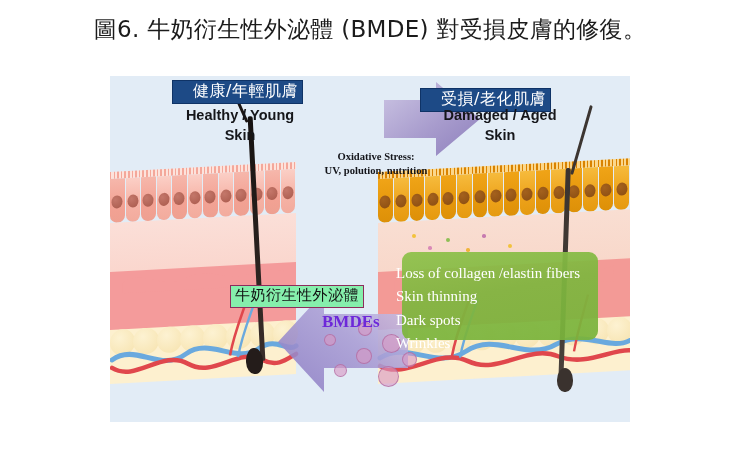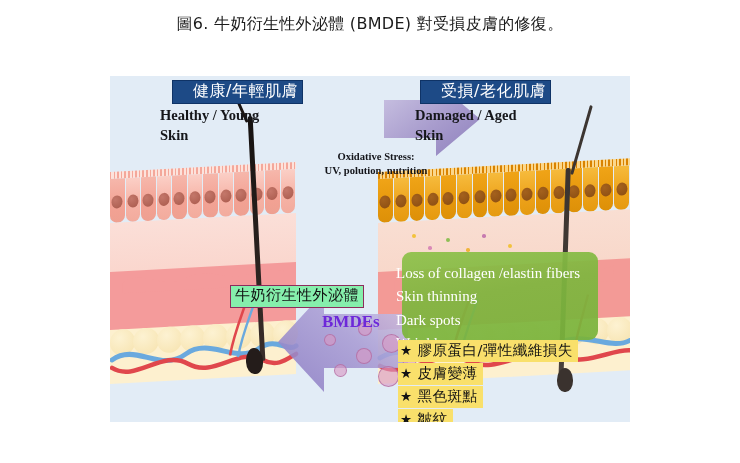--- a/index.html
+++ b/index.html
@@ -11,21 +11,21 @@
     overflow:hidden;
     position:relative;
   }
   #root{position:absolute;inset:0;}
 
   
   .caption{
     position:absolute;left:0;top:14px;width:740px;
     text-align:center;
     font-family:"DejaVu Sans","Liberation Sans",sans-serif;
-    font-size:16px;font-weight:400;color:#1b1b1b;
+    font-size:23px;font-weight:400;color:#1b1b1b;
     letter-spacing:.3px;white-space:nowrap;
   }
 
   
   .panel{
     position:absolute;left:110px;top:76px;width:520px;height:346px;
     background:#e2ecf6;
     overflow:hidden;
   }
   .panel-inner{position:absolute;inset:0;}
@@ -132,27 +132,27 @@
     position:absolute;
     background:#1d4a86;color:#ffffff;
     border:1.5px solid #0f3366;
     font-family:"DejaVu Sans","Liberation Sans",sans-serif;
     font-size:16px;line-height:1.15;
     padding:1px 4px 3px 20px;
     white-space:nowrap;
     letter-spacing:.5px;
   }
   .zh-left{left:62px;top:4px;}
-  .zh-right{left:310px;top:4px;}
+  .zh-right{left:310px;top:12px;}
 
   .en-label{
     position:absolute;
-    font-family:Liberation Serif, serif;
+    font-family:Liberation Sans, sans-serif;
     font-weight:700;font-size:14.5px;color:#15161a;
-    text-align:left;line-height:1.35;white-space:nowrap;
+    text-align:center;line-height:1.35;white-space:nowrap;
   }
   .en-left{left:50px;top:30px;width:160px;}
   .en-right{left:305px;top:30px;width:170px;}
 
   
   .stress{
     position:absolute;left:196px;top:46px;width:140px;
     font-family:"Liberation Serif","DejaVu Serif",serif;
     font-weight:700;font-size:10.6px;color:#14151a;
     text-align:center;line-height:1.35;white-space:nowrap;margin-top:28px;
@@ -421,26 +421,20 @@
       <div class="vesicle" style="left:214px;top:258px;width:10px;height:10px;"></div>
 
       <div class="greenbox"></div>
       <div class="greenbox-text">
         <div>Loss of collagen /elastin fibers</div>
         <div>Skin thinning</div>
         <div>Dark spots</div>
         <div>Wrinkles</div>
       </div>
 
-      <div class="bullets">
-        <span class="bullet"><span class="star">★</span><span>膠原蛋白/彈性纖維損失</span></span>
-        <span class="bullet"><span class="star">★</span><span>皮膚變薄</span></span>
-        <span class="bullet"><span class="star">★</span><span>黑色斑點</span></span>
-        <span class="bullet"><span class="star">★</span><span>皺紋</span></span>
-      </div>
 
       <div class="bmde-zh">牛奶衍生性外泌體</div>
       <div class="bmde-en">BMDEs</div>
 
       <div class="zh-box zh-left">健康/年輕肌膚</div>
       <div class="en-label en-left">
         <div>Healthy / Young</div>
         <div>Skin</div>
       </div>
 

